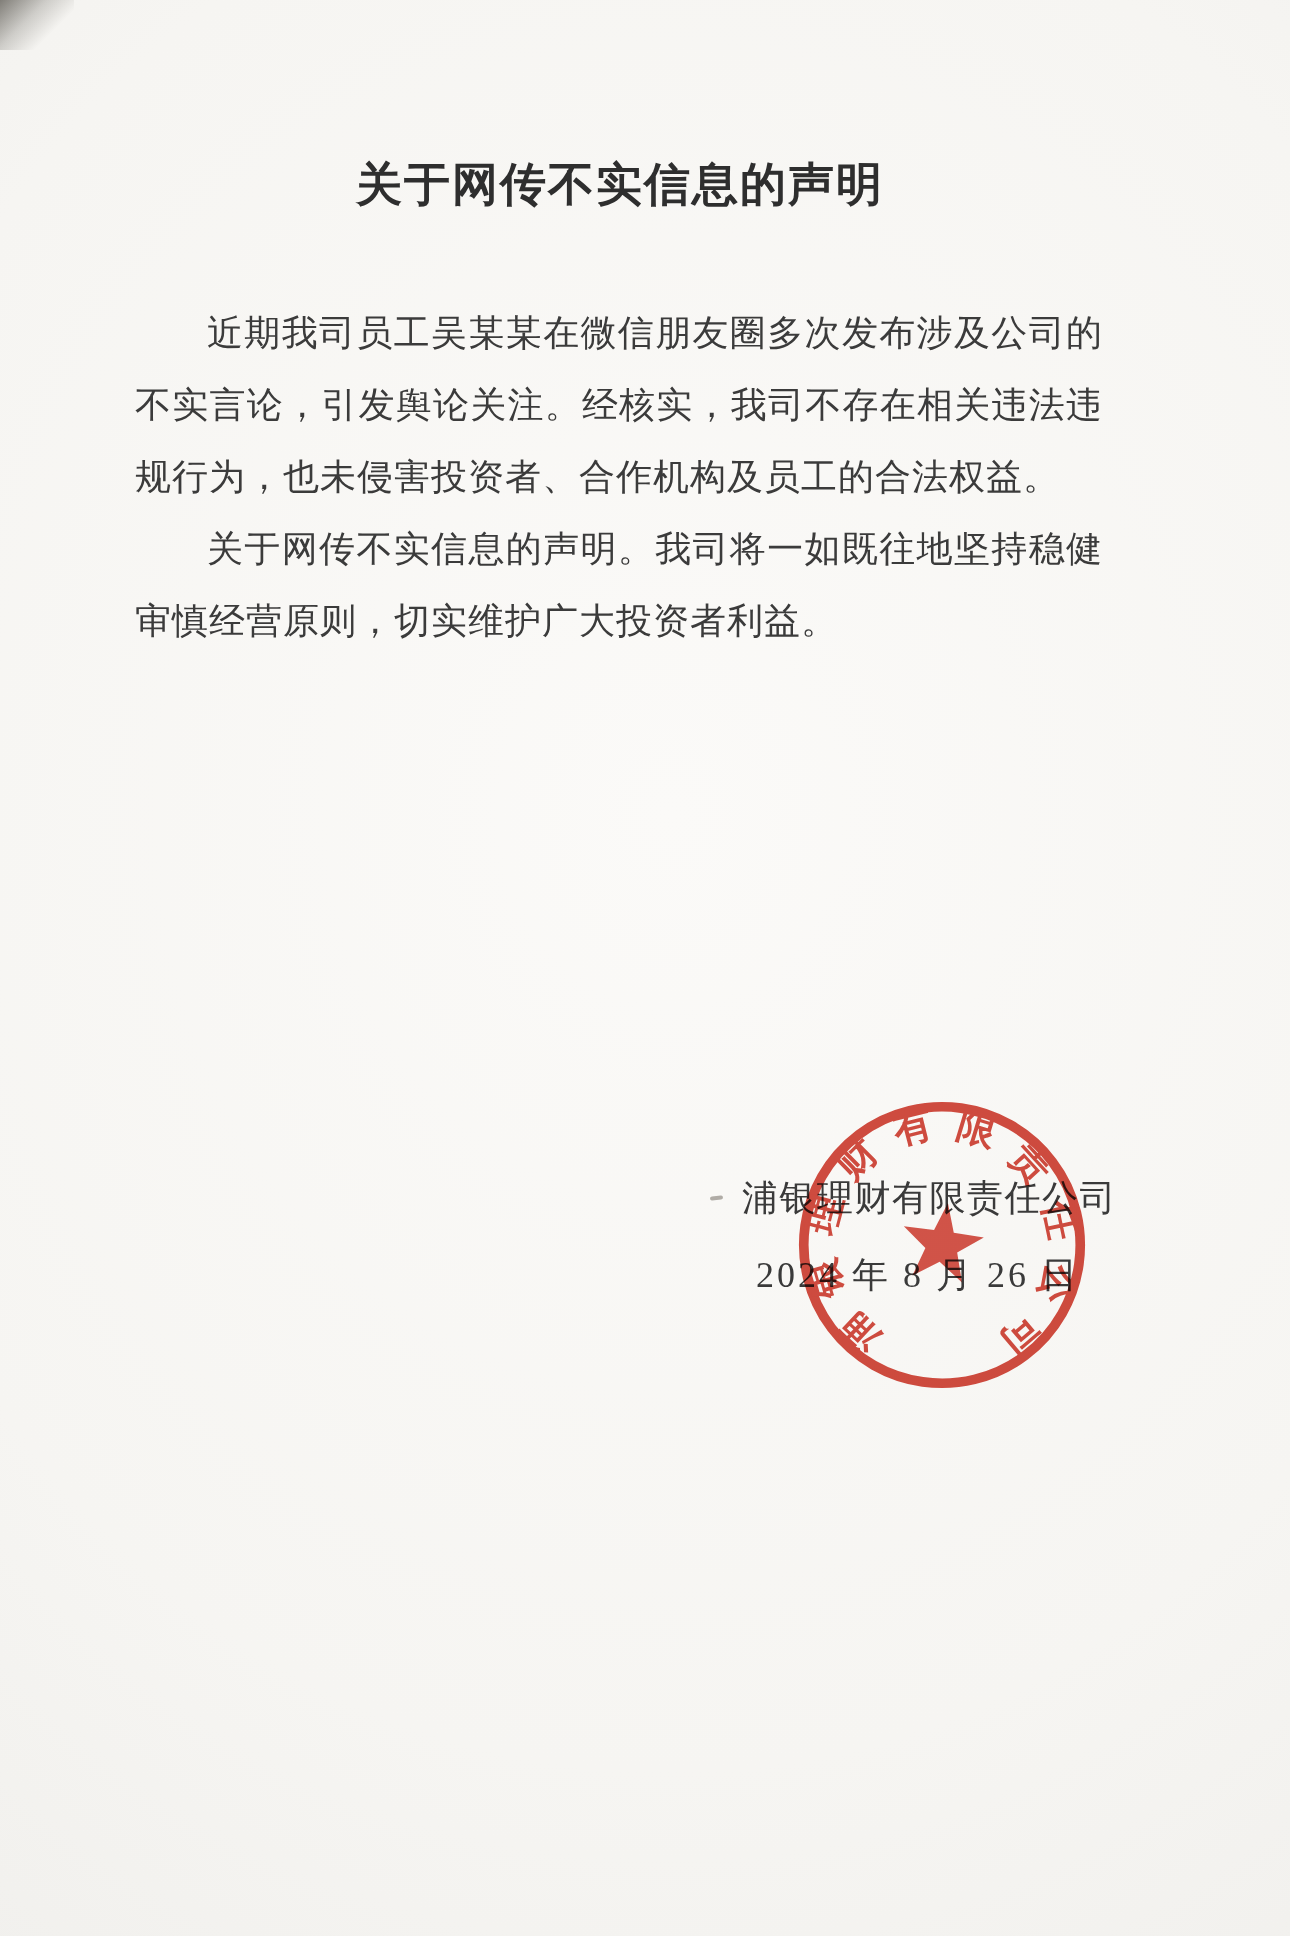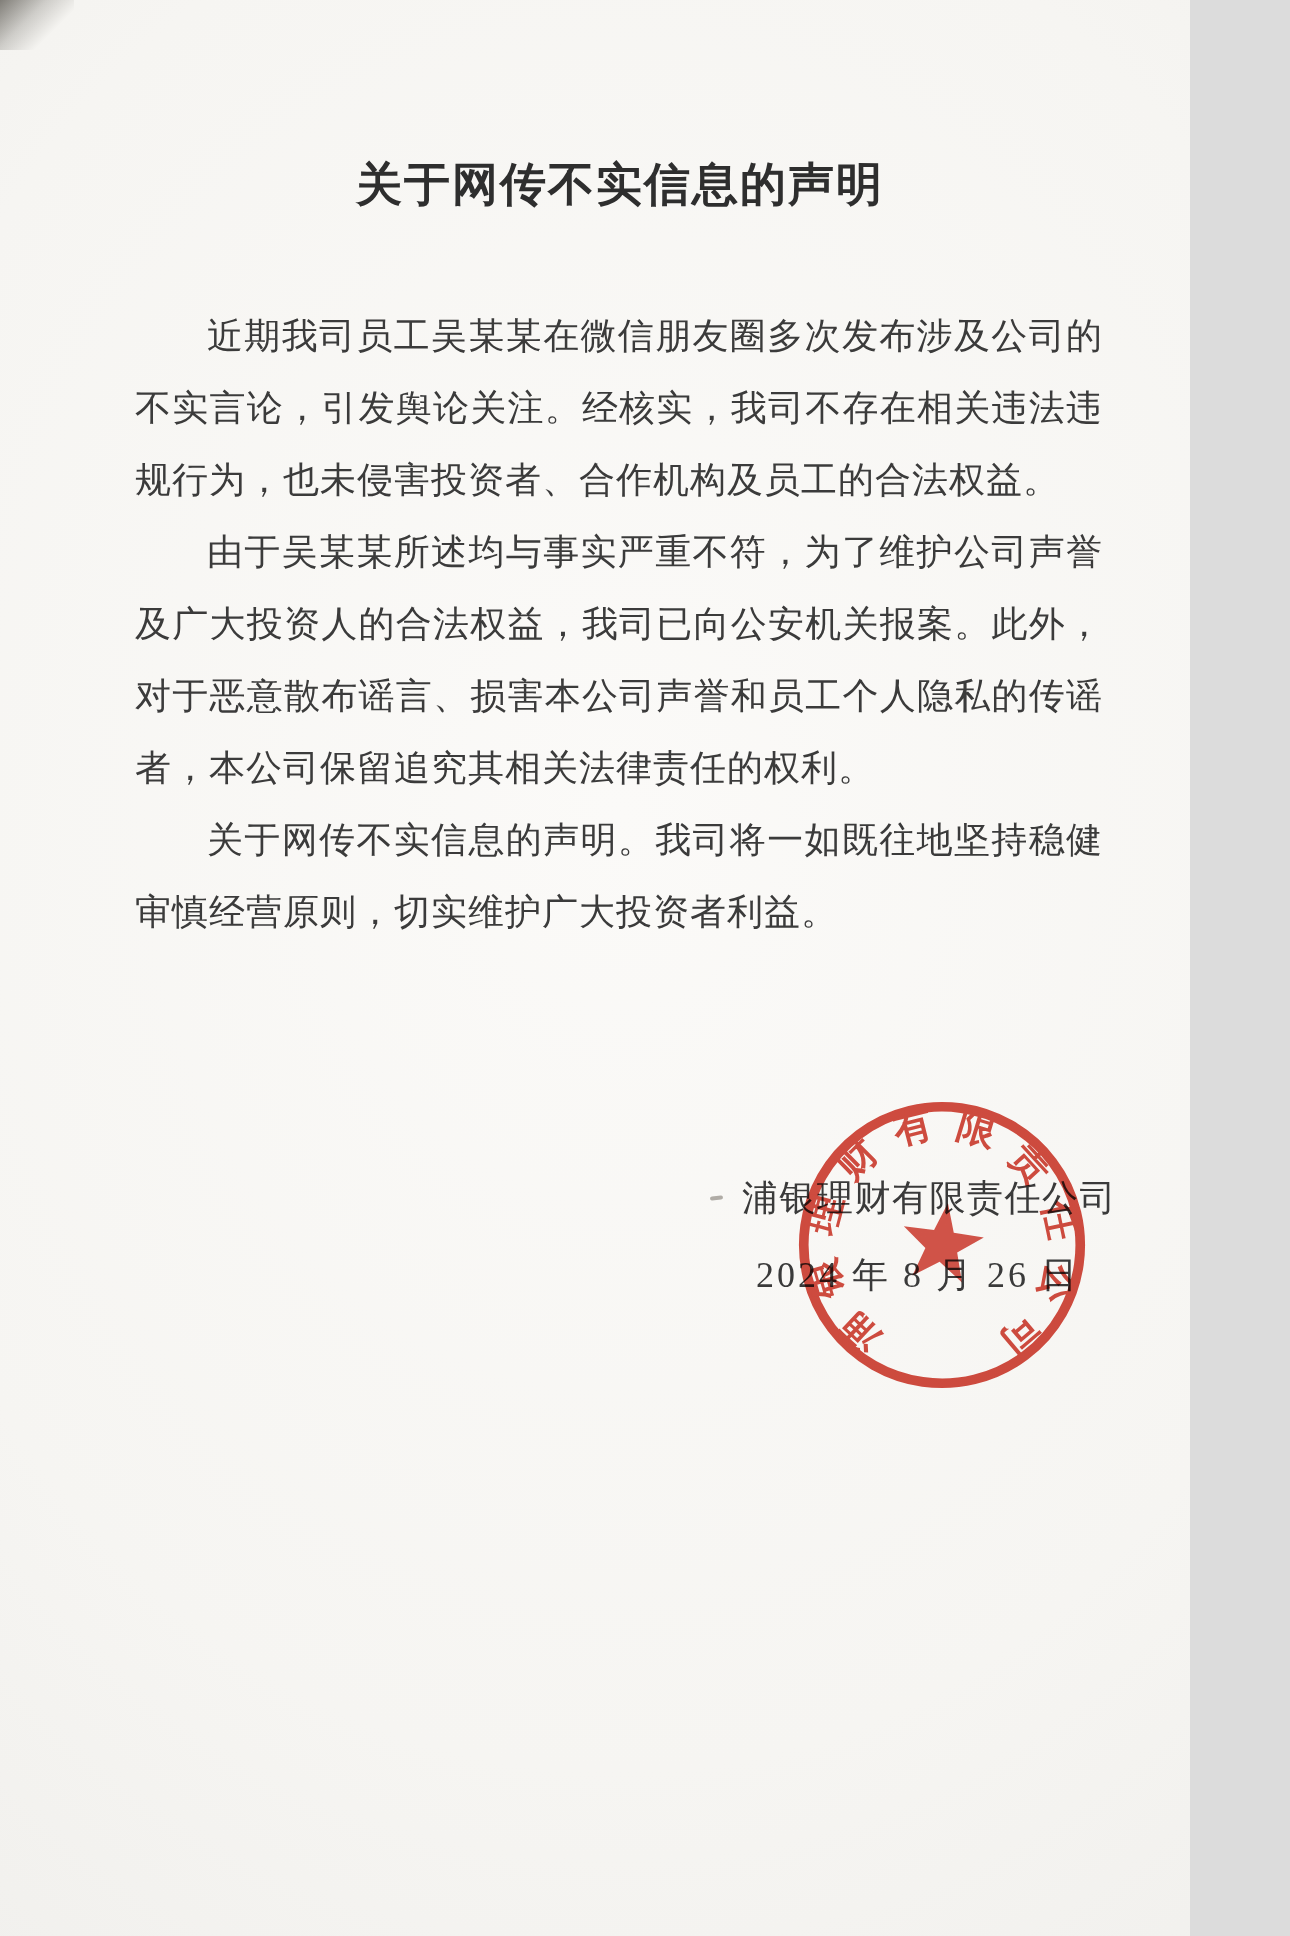--- a/index.html
+++ b/index.html
@@ -2,21 +2,21 @@
 <html><head>
 <meta charset="utf-8">
 <style>
   html, body {
     margin: 0;
     padding: 0;
     background: #dcdcdc;
   }
   .page {
     position: relative;
-    width: 1190px;
+    width: 1290px;
     height: 1936px;
     overflow: hidden;
     background:
       radial-gradient(ellipse 120% 90% at 52% 42%, #fbfaf8 0%, #f6f5f2 55%, #f0efec 85%, #eceae6 100%);
     font-family: "Liberation Serif", "DejaVu Serif", serif;
     color: #3c3c3c;
   }
   .corner-smudge {
     position: absolute;
     top: 0;
@@ -40,20 +40,21 @@
   }
   .doc-body {
     position: absolute;
     top: 300px;
     left: 135px;
     width: 968px;
     font-size: 36px;
     line-height: 72px;
     letter-spacing: 1px;
     color: #3b3b3b;
+    font-family: Liberation Mono, monospace;
   }
   .doc-body p {
     margin: 0;
     text-indent: 2em;
     text-align: justify;
     word-break: break-all;
   }
   .signature {
     position: absolute;
     top: 1176px;
@@ -114,21 +115,20 @@
 <body>
 
 <div class="page">
 
   <div class="corner-smudge"></div>
 
   <h1 class="doc-title">关于网传不实信息的声明</h1>
 
   <div class="doc-body">
     <p>近期我司员工吴某某在微信朋友圈多次发布涉及公司的不实言论，引发舆论关注。经核实，我司不存在相关违法违规行为，也未侵害投资者、合作机构及员工的合法权益。</p>
-    <p>由于吴某某所述均与事实严重不符，为了维护公司声誉及广大投资人的合法权益，我司已向公安机关报案。此外，对于恶意散布谣言、损害本公司声誉和员工个人隐私的传谣者，本公司保留追究其相关法律责任的权利。</p>
     <p>关于网传不实信息的声明。我司将一如既往地坚持稳健审慎经营原则，切实维护广大投资者利益。</p>
   </div>
 
   <div class="speck"></div>
 
   <div class="signature">浦银理财有限责任公司</div>
 
   <div class="sign-date">2024 年 8 月 26 日</div>
 
   <svg class="seal" viewBox="0 0 300 300" aria-hidden="true">

